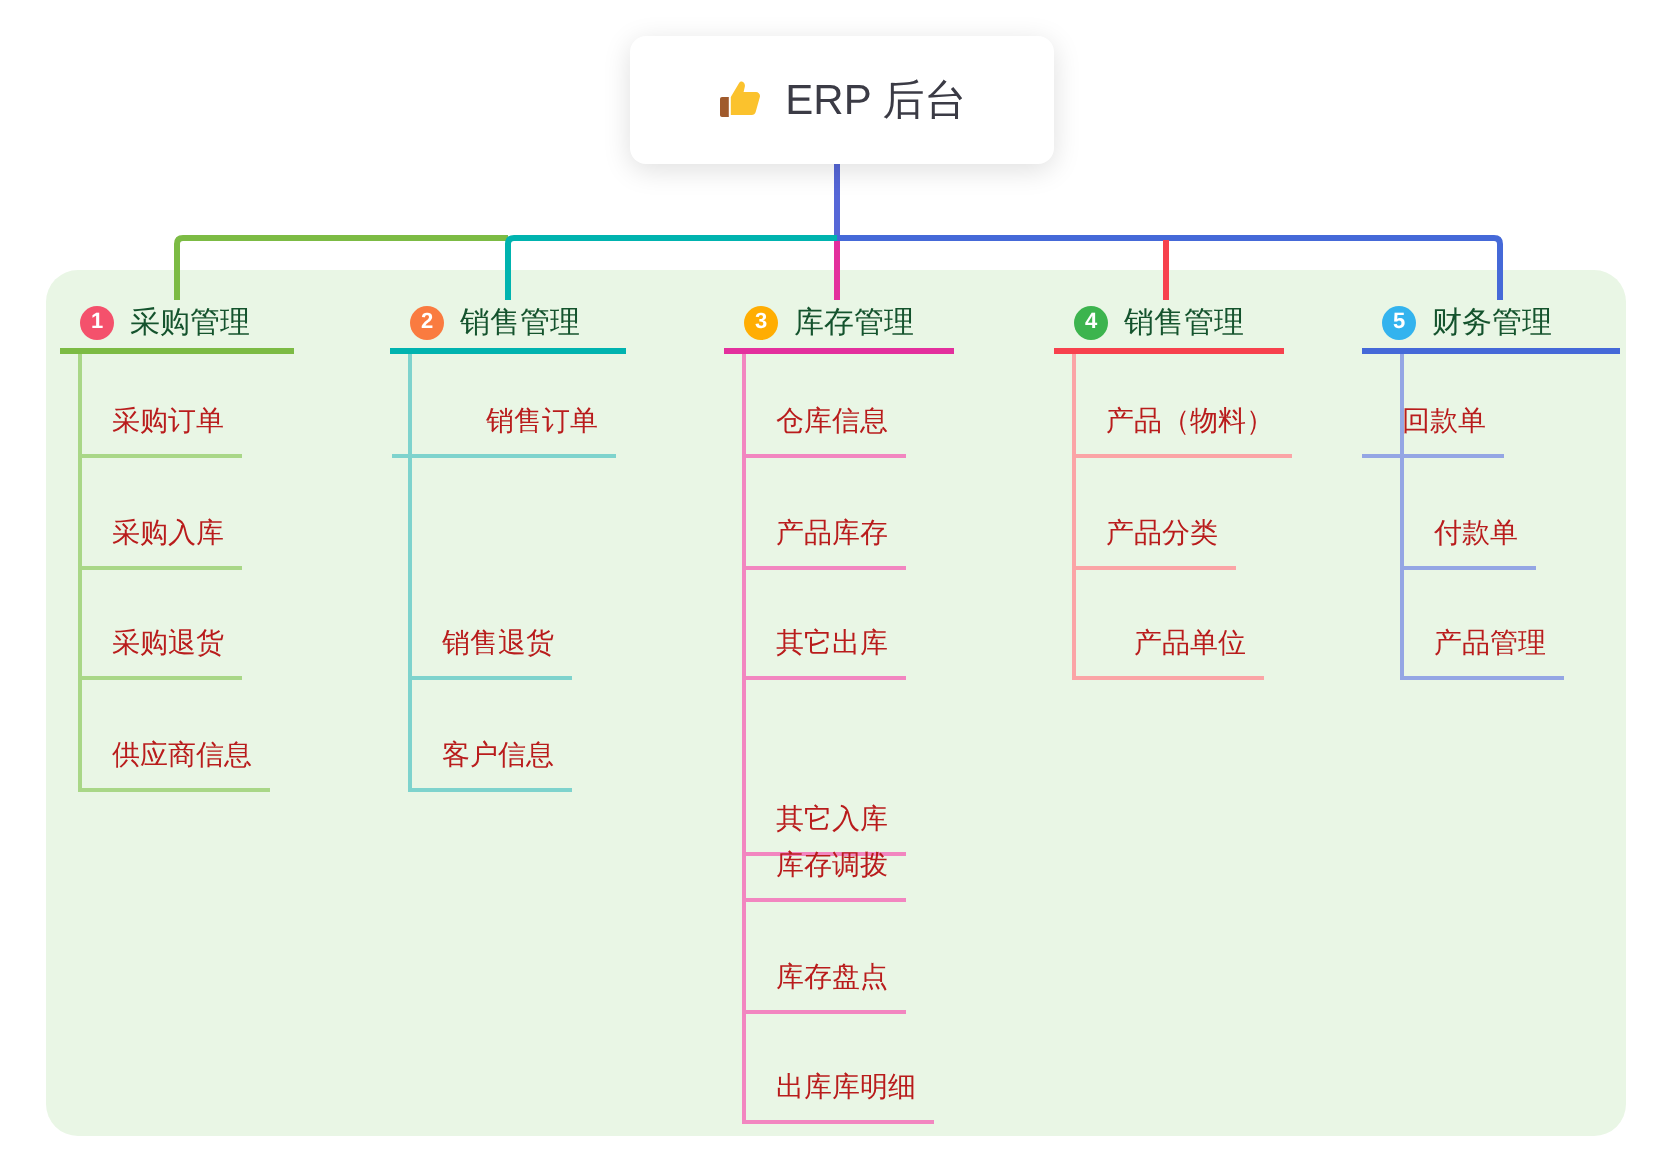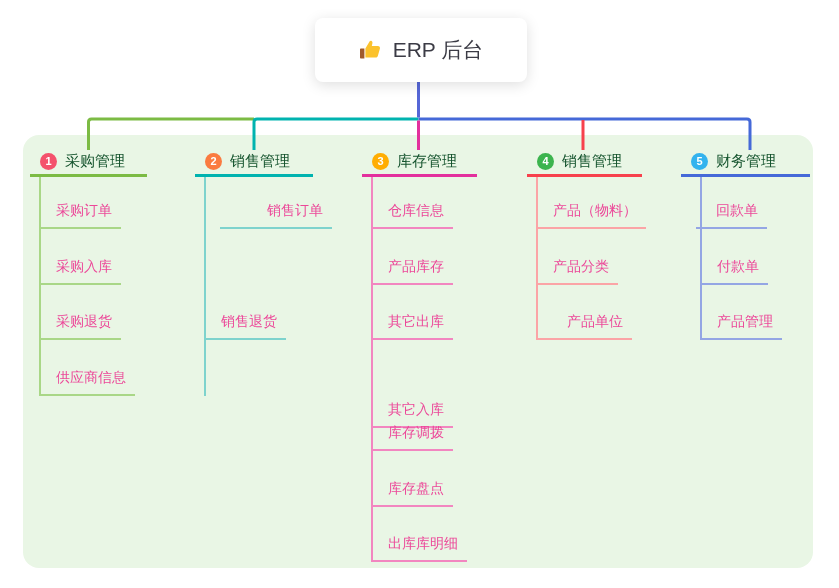--- a/index.html
+++ b/index.html
@@ -40,21 +40,21 @@
   }
   .branch-label{
     font-size:15px;font-weight:500;color:#14532d;white-space:nowrap;
   }
   .stem{
     position:absolute;width:2px;
   }
   .child-node{
     position:absolute;
     white-space:nowrap;
-    font-size:14px;line-height:17px;color:#ec4899;
+    font-size:14px;line-height:17px;color:#b91c1c;
     padding:0 9px 8px 17px;
     border-bottom-style:solid;border-bottom-width:2px;
   }
 </style>
 </head>
 <body>
 
 <div id="canvas">
   <div class="panel" id="panel" style="background: rgb(233, 246, 229);"></div>
 
@@ -84,22 +84,23 @@
     <div class="stem" style="left: 39px; top: 177px; height: 219px; background: rgb(169, 215, 135);"></div>
     <div class="child-node" style="left: 39px; top: 202px; border-bottom-color: rgb(169, 215, 135);">采购订单</div>
     <div class="child-node" style="left: 39px; top: 258px; border-bottom-color: rgb(169, 215, 135);">采购入库</div>
     <div class="child-node" style="left: 39px; top: 313px; border-bottom-color: rgb(169, 215, 135);">采购退货</div>
     <div class="child-node" style="left: 39px; top: 369px; border-bottom-color: rgb(169, 215, 135);">供应商信息</div>
     <div class="branch-head" style="left: 195px; top: 148px; width: 108px; border-bottom-color: rgb(0, 179, 175);">
       <span class="badge" style="background: rgb(250, 123, 64);">2</span>
       <span class="branch-label">销售管理</span>
     </div>
     <div class="stem" style="left: 204px; top: 177px; height: 219px; background: rgb(126, 211, 205);"></div>
-    <div class="child-node" style="left: 220px; top: 202px; border-bottom-color: rgb(126, 211, 205); padding-left: 47px;">销售订单</div>
+    <div class="child-node" style="left: 196px; top: 202px; border-bottom-color: rgb(126, 211, 205); padding-left: 47px;">销售订单</div>
     <div class="child-node" style="left: 204px; top: 313px; border-bottom-color: rgb(126, 211, 205);">销售退货</div>
+    <div class="child-node" style="left: 204px; top: 369px; border-bottom-color: rgb(126, 211, 205);">客户信息</div>
     <div class="branch-head" style="left: 362px; top: 148px; width: 105px; border-bottom-color: rgb(227, 48, 157);">
       <span class="badge" style="background: rgb(255, 173, 2);">3</span>
       <span class="branch-label">库存管理</span>
     </div>
     <div class="stem" style="left: 371px; top: 177px; height: 385px; background: rgb(242, 134, 192);"></div>
     <div class="child-node" style="left: 371px; top: 202px; border-bottom-color: rgb(242, 134, 192);">仓库信息</div>
     <div class="child-node" style="left: 371px; top: 258px; border-bottom-color: rgb(242, 134, 192);">产品库存</div>
     <div class="child-node" style="left: 371px; top: 313px; border-bottom-color: rgb(242, 134, 192);">其它出库</div>
     <div class="child-node" style="left: 371px; top: 369px; border-bottom-color: rgb(242, 134, 192); margin-top: 32px;">其它入库</div>
     <div class="child-node" style="left: 371px; top: 424px; border-bottom-color: rgb(242, 134, 192);">库存调拨</div>
@@ -111,16 +112,16 @@
     </div>
     <div class="stem" style="left: 536px; top: 177px; height: 163px; background: rgb(251, 164, 166);"></div>
     <div class="child-node" style="left: 536px; top: 202px; border-bottom-color: rgb(251, 164, 166);">产品（物料）</div>
     <div class="child-node" style="left: 536px; top: 258px; border-bottom-color: rgb(251, 164, 166);">产品分类</div>
     <div class="child-node" style="left: 536px; top: 313px; border-bottom-color: rgb(251, 164, 166); padding-left: 31px;">产品单位</div>
     <div class="branch-head" style="left: 681px; top: 148px; width: 119px; border-bottom-color: rgb(69, 105, 216);">
       <span class="badge" style="background: rgb(51, 179, 238);">5</span>
       <span class="branch-label">财务管理</span>
     </div>
     <div class="stem" style="left: 700px; top: 177px; height: 163px; background: rgb(148, 166, 228);"></div>
-    <div class="child-node" style="left: 696px; top: 202px; border-bottom-color: rgb(148, 166, 228); padding-left: 20px;">回款单</div>
+    <div class="child-node" style="left: 681px; top: 202px; border-bottom-color: rgb(148, 166, 228); padding-left: 20px;">回款单</div>
     <div class="child-node" style="left: 700px; top: 258px; border-bottom-color: rgb(148, 166, 228);">付款单</div>
     <div class="child-node" style="left: 700px; top: 313px; border-bottom-color: rgb(148, 166, 228);">产品管理</div>
   </div>
 
 </body></html>

